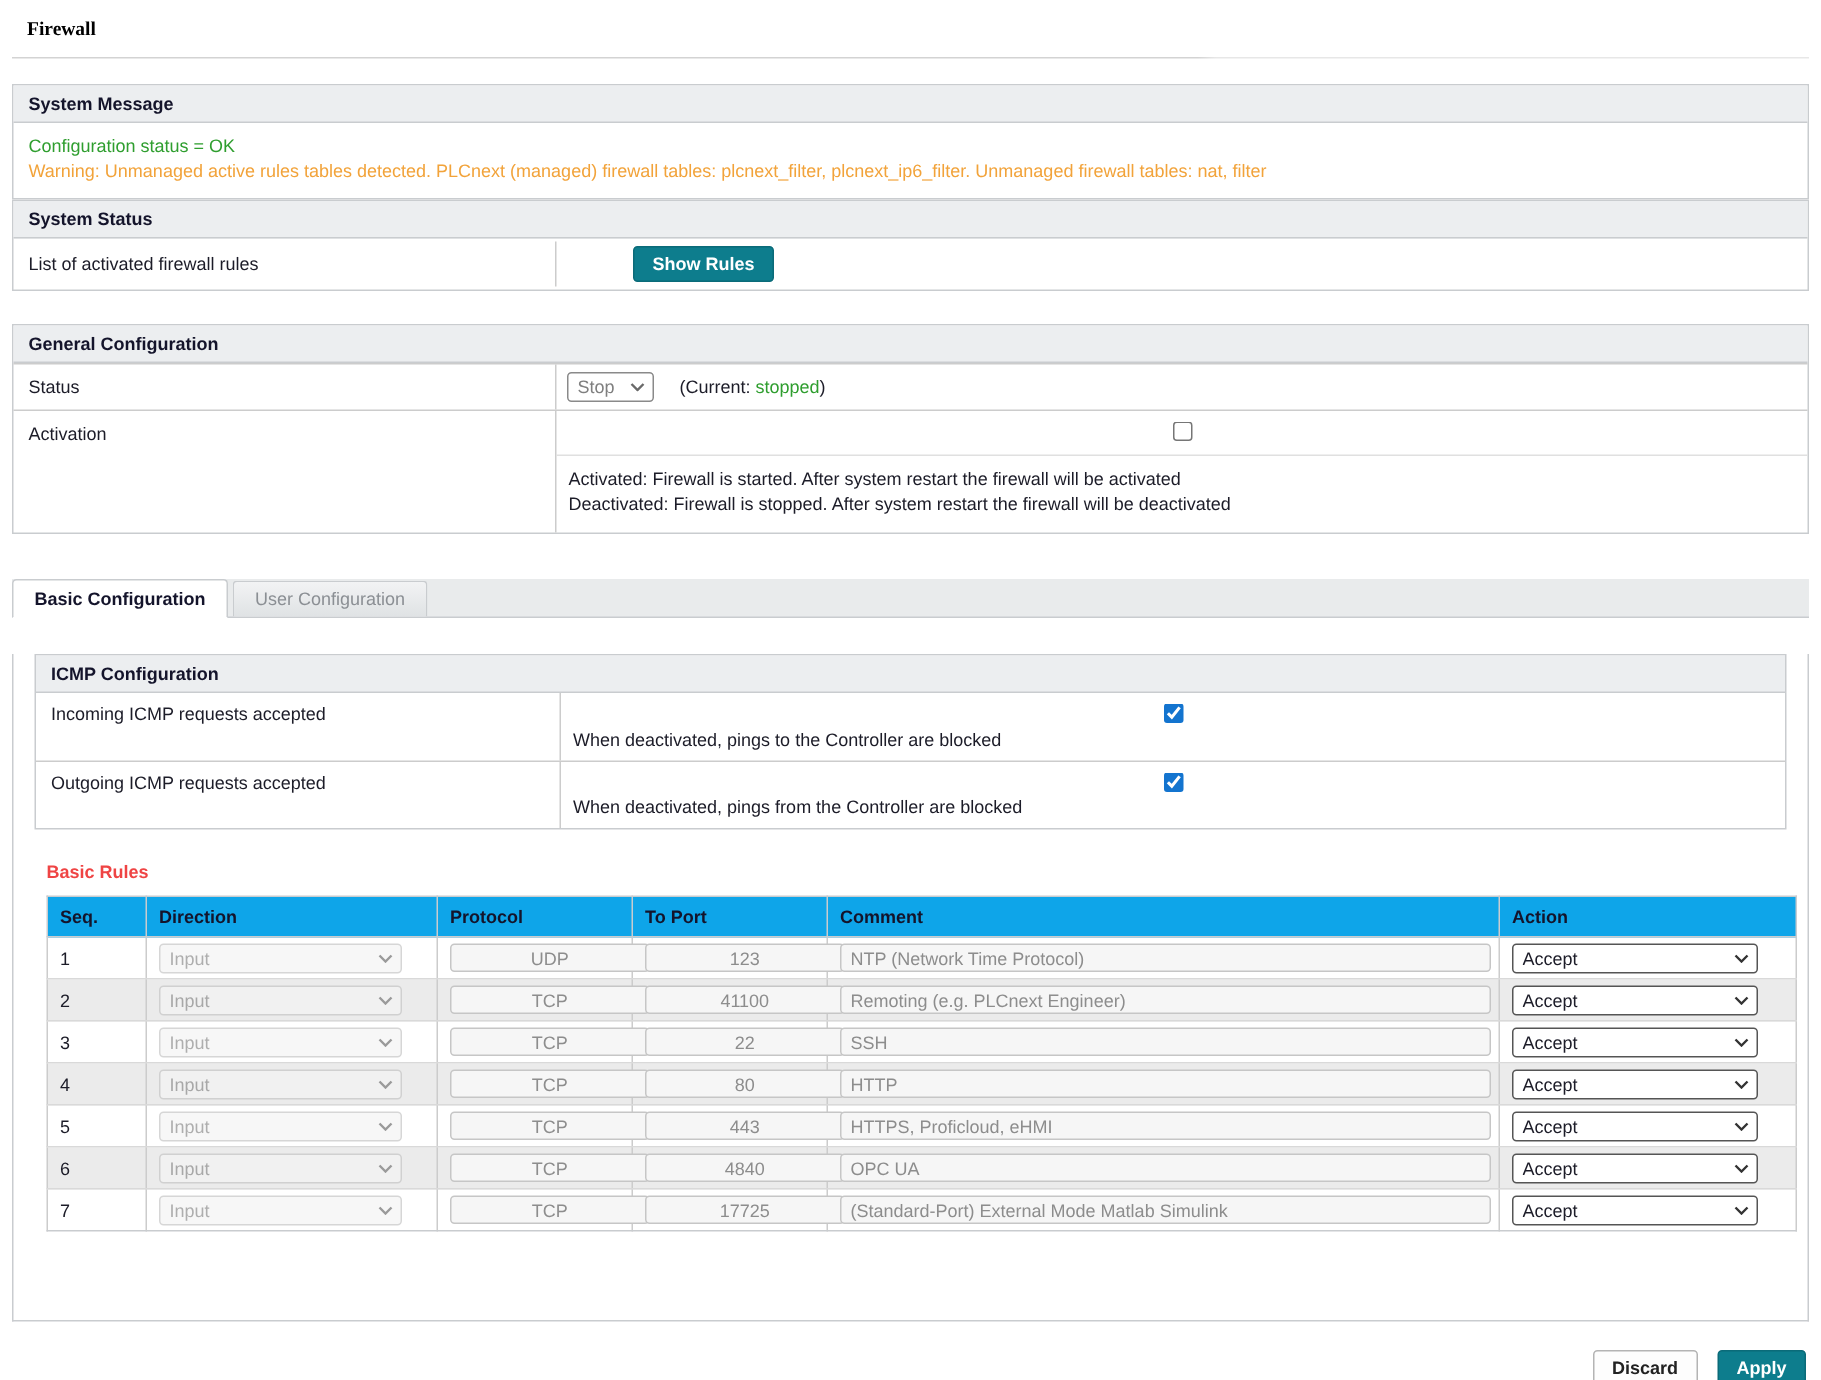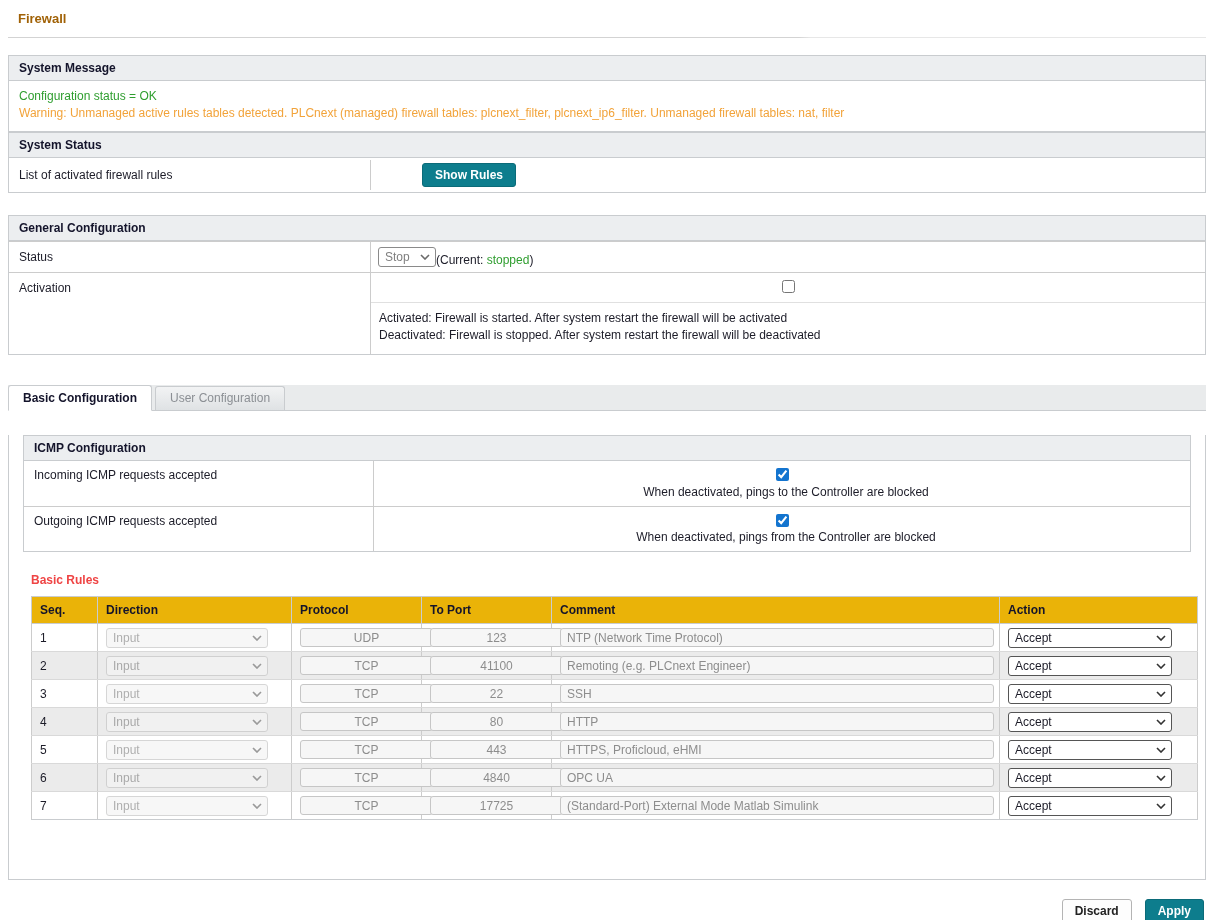--- a/index.html
+++ b/index.html
@@ -2,21 +2,21 @@
 <html><head>
 <meta charset="utf-8">
 <style>
   * { box-sizing: border-box; }
   html,body { margin:0; padding:0; background:#fff; }
   body {
     width:1214px; height:920px; overflow:hidden;
     font-family:"Liberation Sans", sans-serif;
     font-size:12px; color:#1c1c28;
   }
-  .page-title { font-weight:bold; font-size:13px; margin:11px 0 0 18px; color:#a16207; }
+  .page-title { font-weight:bold; font-size:13px; margin:11px 0 0 18px; color:#000000;font-family:Liberation Serif, serif; }
   .top-divider { height:1px; margin:11px 8px 0 8px;
     background:linear-gradient(to right,#d3d3d3 66%, #e7e7e7 67%); }
 
   
   .section { border:1px solid #c9cccf; margin:0 8px; background:#fff; }
   .section-header { background:#eceef0; border-bottom:1px solid #c9cccf;
     font-weight:bold; padding:5px 10px; color:#14142b; }
   .sm { margin-top:17px; }
   .sm-body { padding:7px 10px 9px 10px; line-height:17px; }
   .txt-green { color:#2f9e2f; }
@@ -31,21 +31,21 @@
   
   .btn { display:inline-block; border-radius:3px; font-weight:bold; font-size:12px;
     padding:4px 12px; cursor:pointer; border:1px solid transparent;
     font-family:"Liberation Sans", sans-serif; }
   .btn-teal { background:#0d7d8d; color:#fff; border-color:#0b6b79; }
   .btn-plain { background:#fdfdfd; color:#222; border:1px solid #b4b4b4; }
 
   .gc { margin-top:22px; }
   .gc-row { display:flex; border-top:1px solid #ccc; }
   .gc-row:first-of-type { border-top:none; }
-  .status-value { display:flex; align-items:flex-end; padding:5px 7px; }
+  .status-value { display:flex; align-items:center; gap:17px; padding:5px 7px; }
 
   
   .sel { position:relative; display:inline-flex; align-items:center; }
   .sel select {
     appearance:none; -webkit-appearance:none;
     font-family:"Liberation Sans", sans-serif; font-size:12px;
     border-radius:3px; padding:1px 20px 1px 6px; height:20px; background:#fff;
   }
   .sel .chev { position:absolute; right:6px; pointer-events:none; display:flex; }
   select.sel-status { border:1px solid #8a8a8a; color:#7f7f7f; width:58px; }
@@ -71,26 +71,26 @@
 
   .tab-panel { margin:0 8px; border:1px solid #c9cccf; border-top:none;
     background:#fff; height:445px; }
 
   
   .icmp { margin:24px 14px 0 14px; border:1px solid #c9cccf; }
   .icmp-row { display:flex; border-top:1px solid #ccc; min-height:45px; }
   .icmp-label { width:350px; flex:0 0 350px; border-right:1px solid #ccc; padding:7px 10px; }
   .icmp-right { flex:1; display:flex; flex-direction:column; justify-content:space-between; }
   .icmp-chk { display:flex; justify-content:center; padding-top:7px; }
-  .icmp-help { padding:0 0 7px 8px;text-align:center; }
+  .icmp-help { padding:0 0 7px 8px; }
 
   .basic-rules-title { font-weight:bold; margin:21px 0 9px 22px; color:#ef4444; }
 
   table.rules { border-collapse:collapse; margin-left:22px; width:1166px; table-layout:fixed; }
-  table.rules th { background:#eab308; text-align:left; font-weight:bold; color:#14142b;
+  table.rules th { background:#0ea5e9; text-align:left; font-weight:bold; color:#14142b;
     padding:6px 8px; border:1px solid #c9cccf; }
   table.rules td { padding:3px 8px; border-left:1px solid #ccc; border-right:1px solid #ccc;
     border-bottom:1px solid #d9d9d9; height:28px; }
   table.rules tr.alt td { background:#ebebeb; }
   table.rules tr:last-child td { border-bottom:1px solid #c9cccf; }
   .inp { font-family:"Liberation Sans", sans-serif; font-size:12px; height:19px;
     border:1px solid #c6c6c6; border-radius:3px; background:#f6f6f6; color:#8d8d8d; padding:0 6px; }
   .inp-center { text-align:center; width:133px; }
   .inp-comment { width:434px; text-align:left; }
 

